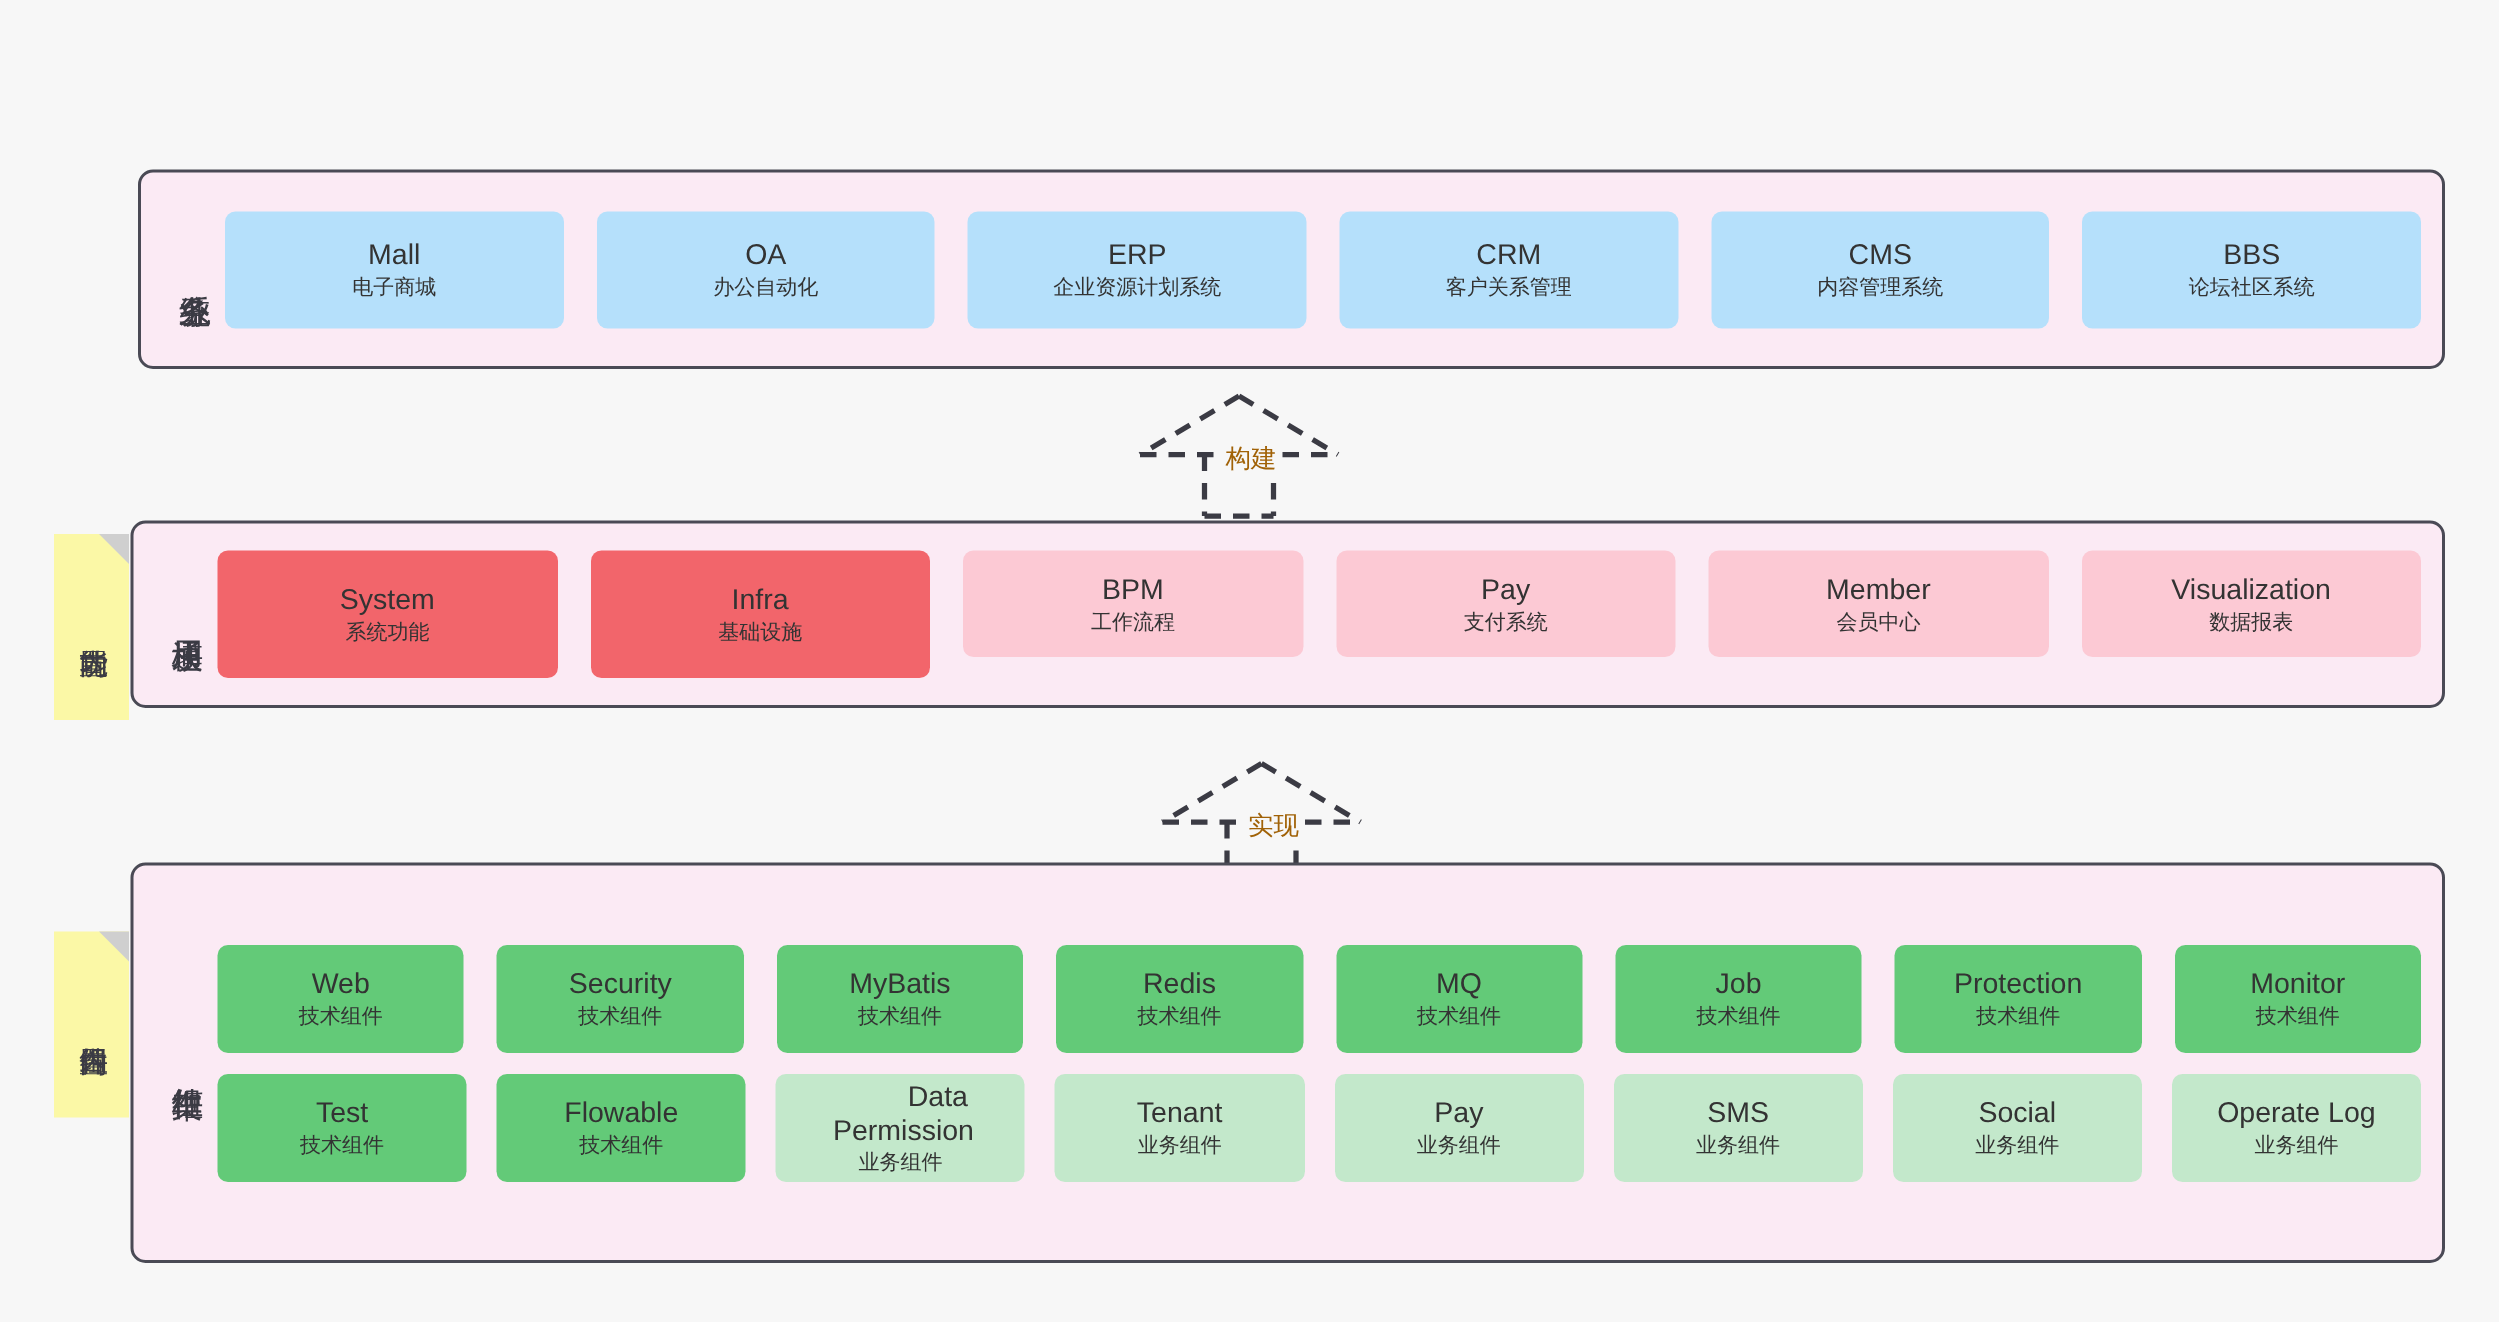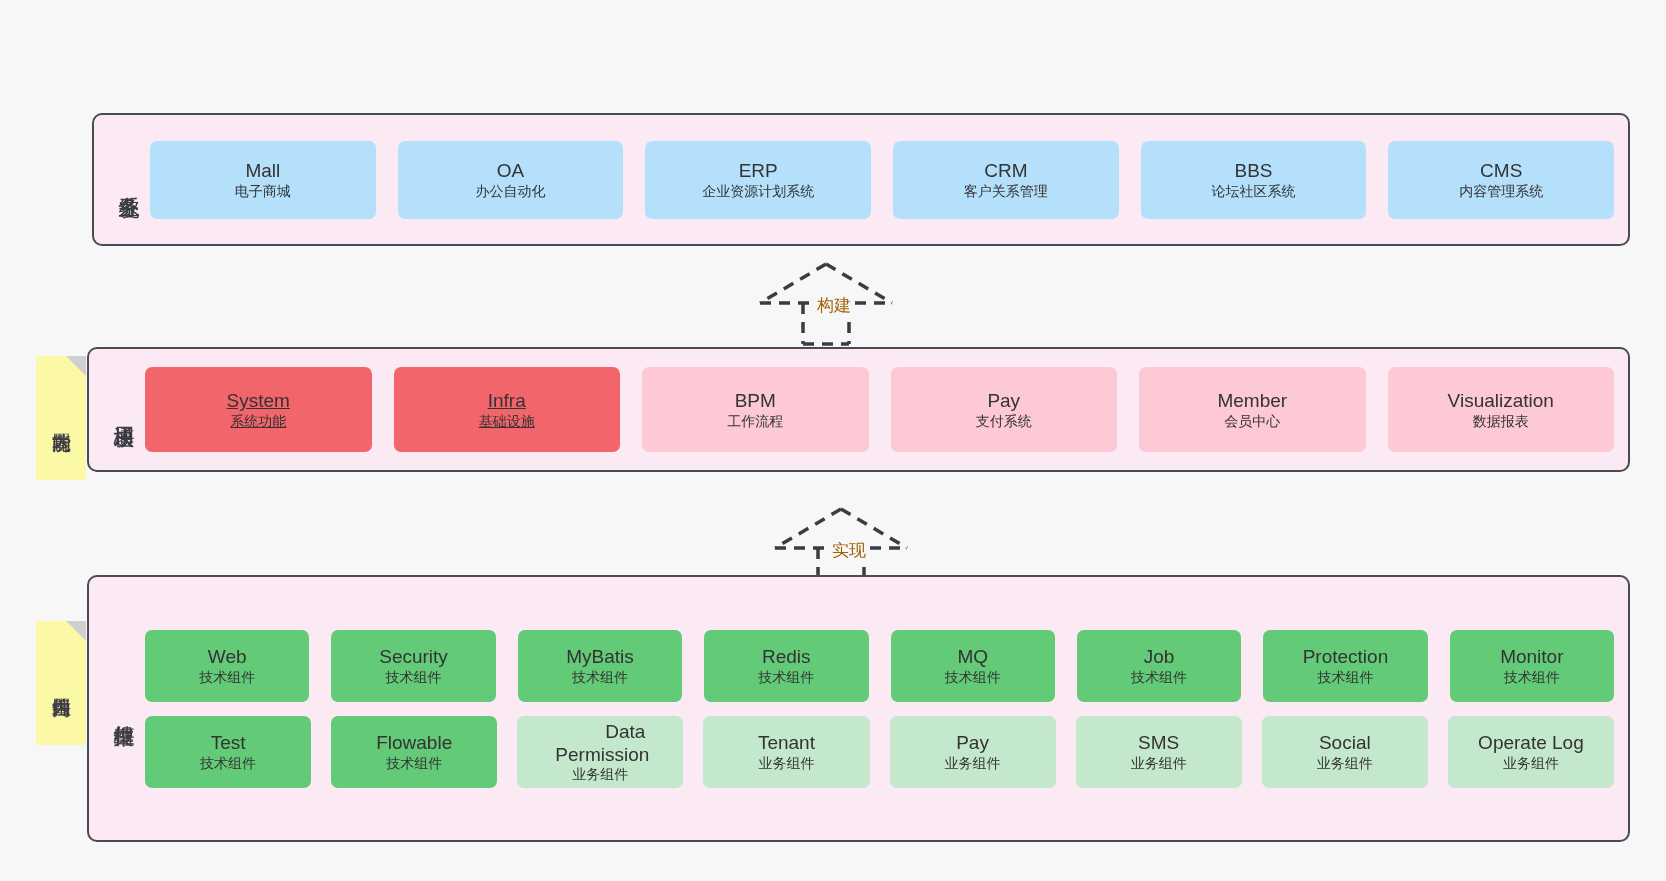--- a/index.html
+++ b/index.html
@@ -61,22 +61,22 @@
     justify-content:center;
     text-align:right;
     box-sizing:border-box;
     padding:4px 6px;
     line-height:1.22;
   }
   .card .en{font-size:19px;}
   .card .cn{font-size:14px;}
 
   .card.blue{background:#b5e0fb;height:78px;}
-  .card.red{background:#f2656b;height:85px;text-decoration:underline;}
-  .card.pink{background:#fcc9d4;height:85px;}
+  .card.red{background:#f2656b;height:85px;}
+  .card.pink{background:#fcc9d4;height:71px;}
   .card.green{background:#63ca78;height:72px;}
   .card.lgreen{background:#c3e8cb;height:72px;}
 
   
   .note{
     position:absolute;
     background:#fbf8a6;
     box-sizing:border-box;
     display:flex;
     align-items:center;
@@ -131,26 +131,26 @@
         </div>
         <div class="card blue">
           <span class="en">ERP</span>
           <span class="cn">企业资源计划系统</span>
         </div>
         <div class="card blue">
           <span class="en">CRM</span>
           <span class="cn">客户关系管理</span>
         </div>
         <div class="card blue">
+          <span class="en">CMS</span>
+          <span class="cn">内容管理系统</span>
+        </div>
+        <div class="card blue">
           <span class="en">BBS</span>
           <span class="cn">论坛社区系统</span>
-        </div>
-        <div class="card blue">
-          <span class="en">CMS</span>
-          <span class="cn">内容管理系统</span>
         </div>
       </div>
     </div>
   </div>
 
   <div class="arrow" style="left:755px;top:258px;width:145px;height:88px;">
     <svg width="145" height="88" viewBox="0 0 145 88" fill="none">
       <path d="M71 6 L5 45" stroke="#3b3b44" stroke-width="3.5" stroke-dasharray="11 8" stroke-linecap="butt"></path>
       <path d="M71 6 L137 45" stroke="#3b3b44" stroke-width="3.5" stroke-dasharray="11 8" stroke-linecap="butt"></path>
       <path d="M5 45 L137 45" stroke="#3b3b44" stroke-width="3.5" stroke-dasharray="11 8" stroke-linecap="butt"></path>

